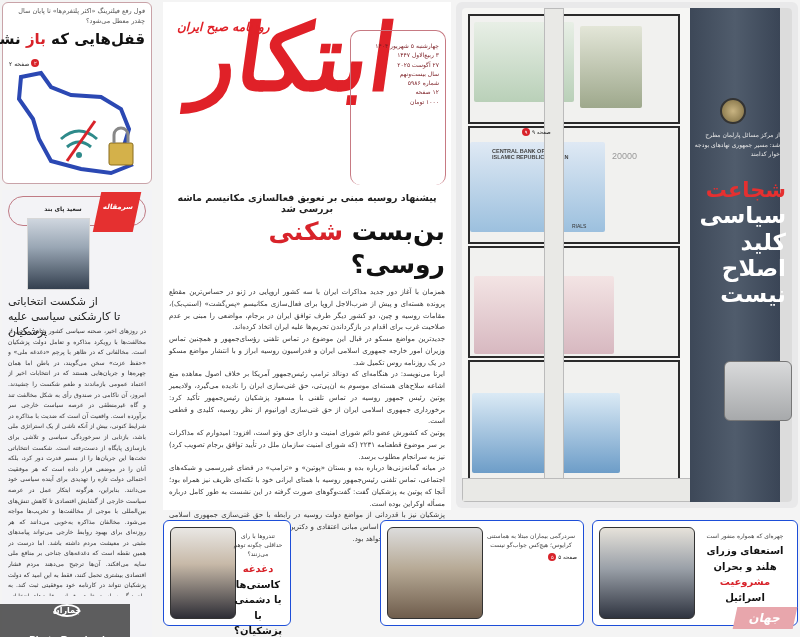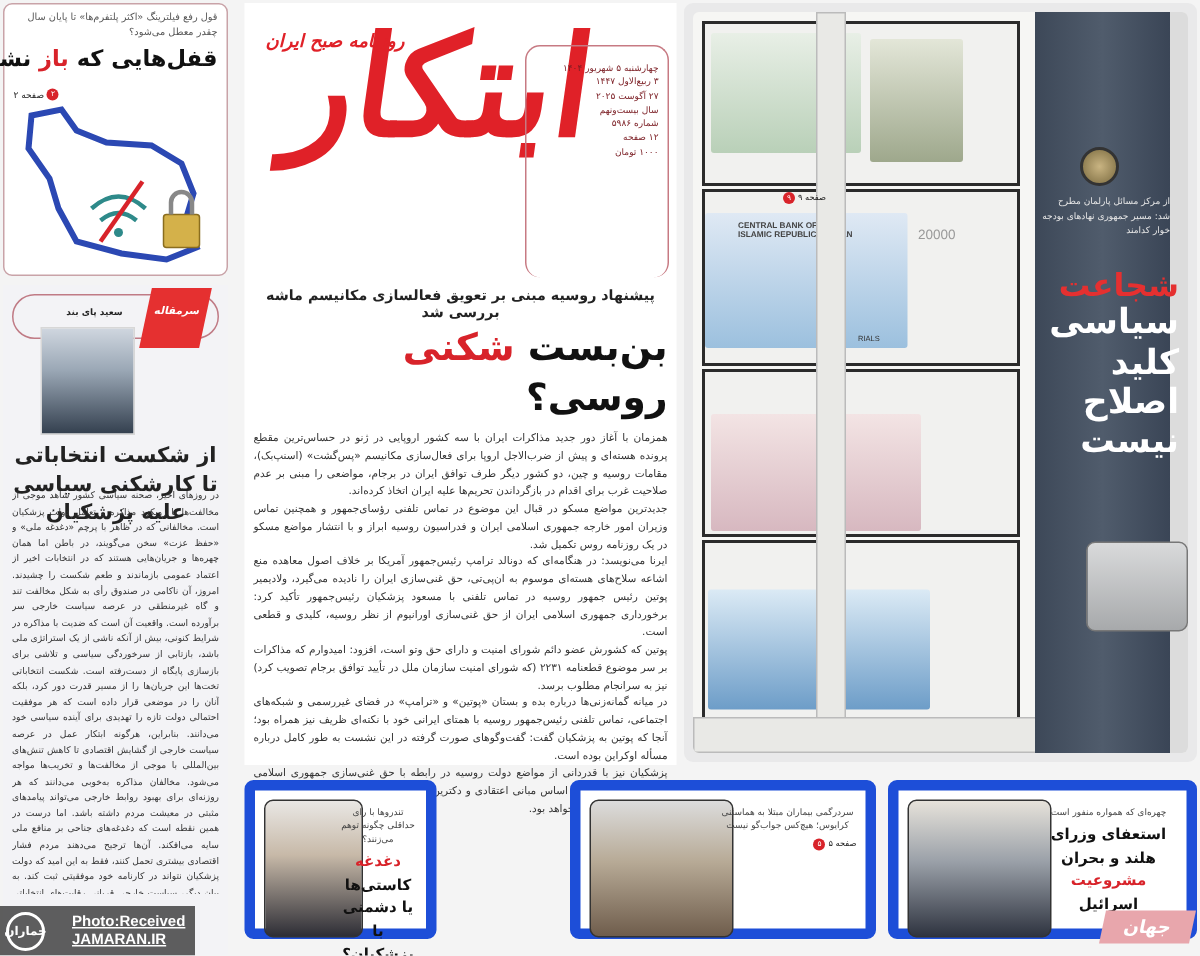--- a/index.html
+++ b/index.html
@@ -29,49 +29,49 @@
   .main-story .body p { margin-bottom: 0; }
   .main-story .continue { font-size: 6.5px; margin-top: 4px; display: flex; gap: 3px; align-items: center; justify-content: flex-end; }
   .dot-badge { display: inline-block; width: 8px; height: 8px; border-radius: 50%; background: #d8232a; color: #fff; font-size: 5px; text-align: center; line-height: 8px; }
 
   
   .oped { position: absolute; left: 2px; top: 190px; width: 150px; height: 447px; background: #f3f3f6; padding: 4px 6px; }
   .oped-band { position: relative; height: 30px; border: 1.5px solid #c07b85; border-radius: 15px; margin: 2px 0 4px; }
   .oped-tag { position: absolute; right: 8px; top: -5px; width: 40px; height: 40px; background: #e53030; color: #fff; font-size: 7px; font-weight: bold; text-align: center; line-height: 30px; transform: skewX(-12deg); }
   .oped-author { position: absolute; left: 14px; top: 8px; width: 80px; font-size: 6px; font-weight: bold; text-align: center; }
   .oped-photo { position: absolute; left: 27px; top: 218px; width: 63px; height: 72px; background: linear-gradient(#cfd6df 0%, #9aa7b5 40%, #34404f 100%); border: 1px solid #d7d7d7; }
-  .oped-title { position: absolute; left: 6px; top: 295px; width: 138px; font-size: 14px; font-weight: bold; text-align: center; line-height: 1.35; }
+  .oped-title { position: absolute; left: 6px; top: 295px; width: 138px; font-size: 11px; font-weight: normal; text-align: left; line-height: 1.35; }
   .oped-body { position: absolute; left: 6px; top: 326px; width: 138px; font-size: 6.1px; line-height: 1.74; color: #333; text-align: justify; }
 
   
   .feature { position: absolute; left: 456px; top: 2px; width: 342px; height: 506px; background: #e9e9ea; border-radius: 6px; padding: 6px; }
   .feature-inner { position: relative; width: 100%; height: 100%; border-radius: 4px; overflow: hidden; background: #f6f6f4; }
   .window-pane { position: absolute; background: #f1f1ef; border: 2px solid #2b2b2b; }
   .note { position: absolute; border-radius: 2px; }
   .door { position: absolute; left: 228px; top: 0; width: 90px; height: 100%; background: linear-gradient(90deg, #3d4858, #505c6c 50%, #3a4556); }
   .door-edge { position: absolute; left: 318px; top: 0; width: 12px; height: 100%; background: #dcdcdc; }
   .keyhole { position: absolute; left: 258px; top: 90px; width: 26px; height: 26px; border-radius: 50%; background: radial-gradient(#c9b482, #7a6a3f); border: 2px solid #333; }
   .feature-kicker { position: absolute; left: 232px; top: 122px; width: 86px; font-size: 6px; color: #e8e8e8; line-height: 1.6; }
   .feature-title { position: absolute; left: 232px; top: 170px; width: 92px; text-align: right; font-weight: bold; line-height: 1.15; }
   .feature-title .red-line { color: #e53030; font-size: 21px; }
   .feature-title .white-line { color: #fff; font-size: 23px; display: block; }
   .padlock { position: absolute; left: 262px; top: 353px; width: 68px; height: 60px; background: linear-gradient(#d9dadb, #a7a9ab); border-radius: 6px; border: 1px solid #777; }
   .frame-bar { position: absolute; background: #e9e9e6; border: 1px solid #bbb; }
 
   
-  .bt { position: absolute; top: 520px; height: 106px; background: #fff; border: 7px solid #1d4ed8; border-radius: 6px; }
+  .bt { position: absolute; top: 520px; height: 106px; background: #fff; border: 1px solid #1d4ed8; border-radius: 6px; }
   .bt .photo { position: absolute; left: 6px; top: 6px; width: 96px; height: 92px; border-radius: 6px; border: 1.5px solid #333; }
   .bt .text { position: absolute; right: 6px; top: 10px; width: 92px; text-align: center; }
   .bt .k { font-size: 6px; color: #444; line-height: 1.5; }
   .bt .h { font-size: 10px; font-weight: bold; line-height: 1.55; margin-top: 3px; color: #111; }
   .bt .pg { font-size: 5.5px; margin-top: 4px; display: flex; gap: 2px; align-items: center; justify-content: flex-end; flex-direction: row-reverse; }
 
   .section-tag { position: absolute; left: 735px; top: 607px; width: 60px; height: 22px; background: #e8a6ac; color: #fff; font-weight: bold; font-size: 12px; text-align: center; line-height: 22px; transform: skewX(-12deg); }
 
-  .watermark { position: absolute; left: 0; top: 604px; width: 130px; height: 33px; background: rgba(60,60,60,0.82); color: #fff; display: flex; align-items: center; gap: 18px; padding-left: 4px; }
+  .watermark { position: absolute; left: 0; top: 604px; width: 130px; height: 33px; background: rgba(60,60,60,0.82); color: #fff; display: flex; align-items: center; gap: 18px; padding-left: 4px; flex-direction: column; }
   .wm-logo { width: 26px; height: 26px; border-radius: 50%; border: 2px solid #fff; display: flex; align-items: center; justify-content: center; font-size: 8px; font-weight: bold; }
   .wm-text { font-family: "Liberation Sans", sans-serif; font-size: 10px; font-weight: bold; line-height: 1.2; text-decoration: underline; }
 </style>
 </head>
 <body>
 
 <div class="teaser-top rtl">
   <div class="kicker">قول رفع فیلترینگ «اکثر پلتفرم‌ها» تا پایان سال چقدر معطل می‌شود؟</div>
   <div class="headline">
     <span>قفل‌هایی که </span><span class="red">باز</span><span> نشدند</span>

